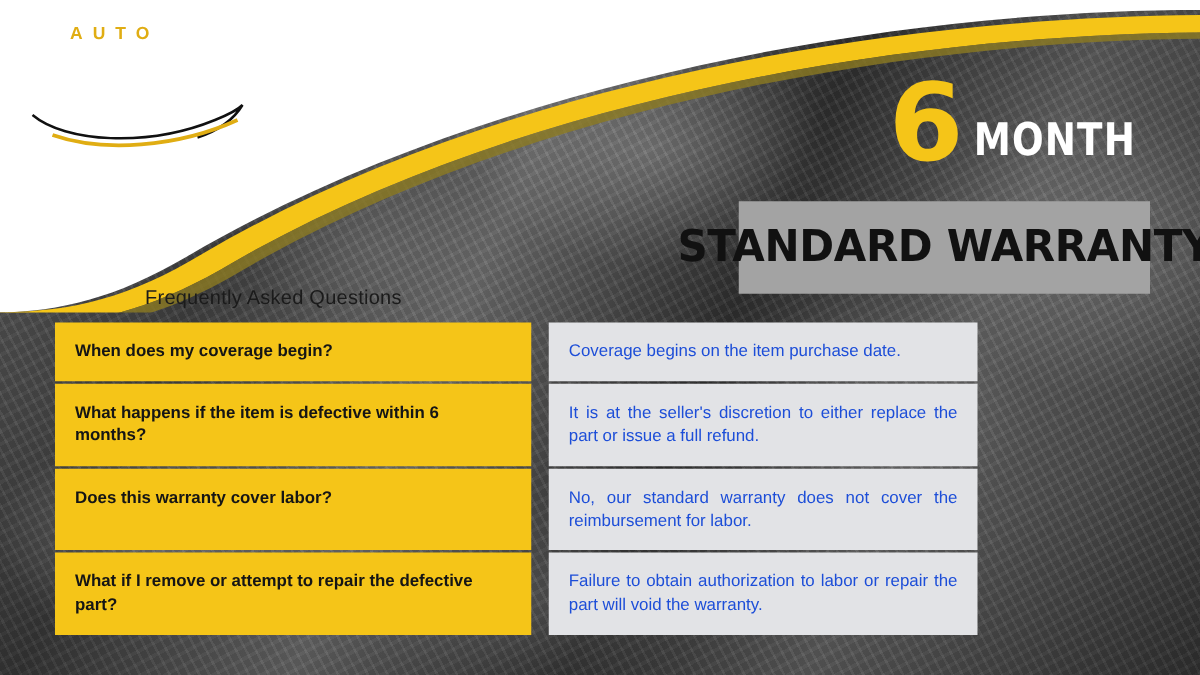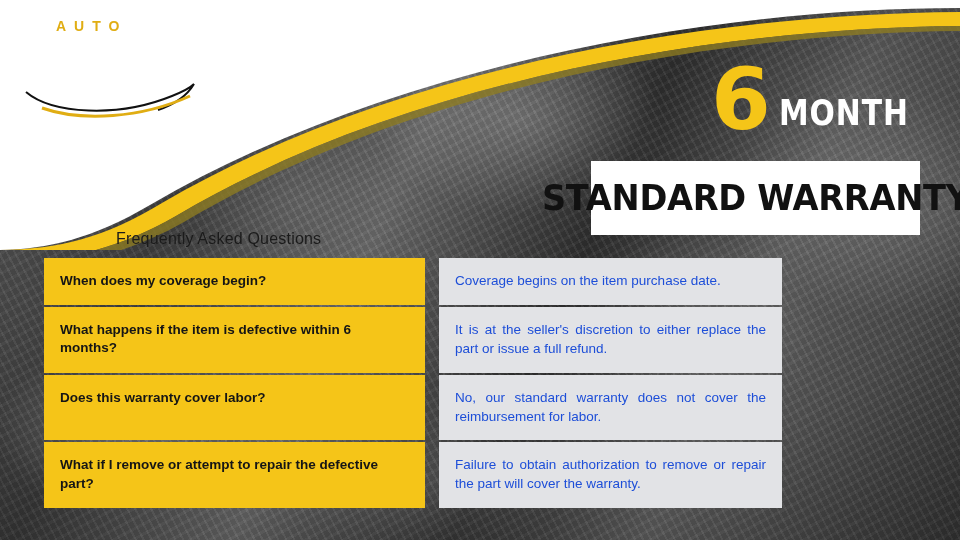--- a/index.html
+++ b/index.html
@@ -89,21 +89,21 @@
     line-height: 1;
     color: #ffffff;
     letter-spacing: 1px;
     transform: scaleX(.92);
     transform-origin: left bottom;
     padding-bottom: 4px;
   }
   .badge-bar {
     position: absolute; left: 591px; top: 161px;
     width: 329px; height: 74px;
-    background: #ffffff;
+    background: #a3a3a3;
     display: flex; align-items: center; justify-content: center;
   }
   .badge-bar-text {
     font-family: "DejaVu Sans", sans-serif;
     font-weight: bold;
     font-size: 35px;
     color: #111111;
     letter-spacing: -.3px;
     transform: scaleX(.96);
     white-space: nowrap;
@@ -188,18 +188,18 @@
         <td class="a-cell">It is at the seller's discretion to either replace the part or issue a full refund.</td>
       </tr>
       <tr>
         <td class="q-cell">Does this warranty cover labor?</td>
         <td class="gap-cell"></td>
         <td class="a-cell">No, our standard warranty does not cover the reimbursement for labor.</td>
       </tr>
       <tr>
         <td class="q-cell">What if I remove or attempt to repair the defective part?</td>
         <td class="gap-cell"></td>
-        <td class="a-cell">Failure to obtain authorization to remove or repair the part will cover the warranty.</td>
+        <td class="a-cell">Failure to obtain authorization to labor or repair the part will void the warranty.</td>
       </tr>
     </tbody>
   </table>
 
 </div>
 
 </body></html>

